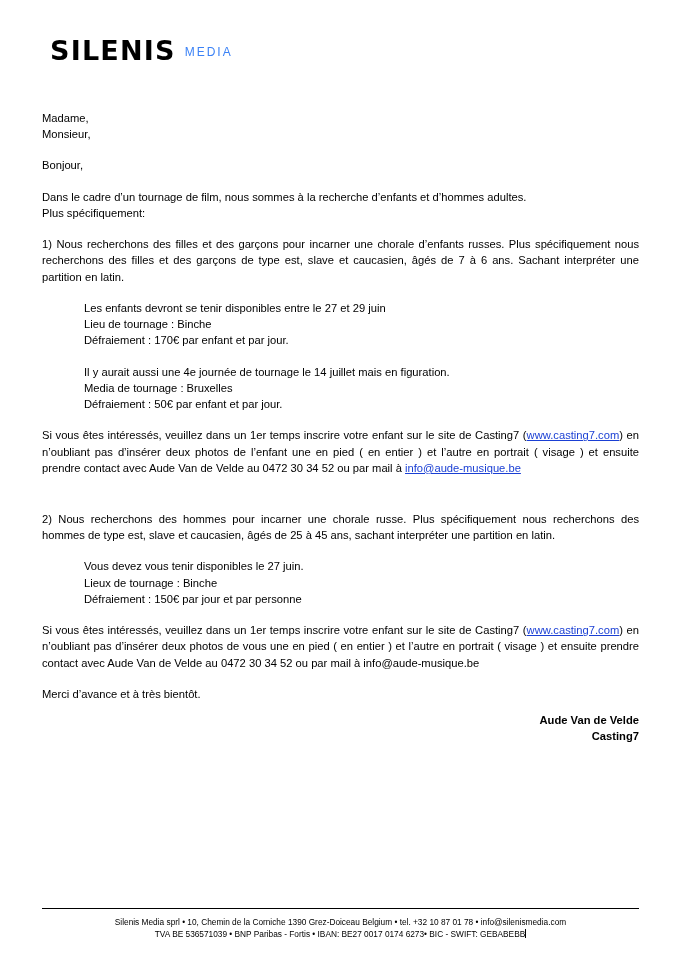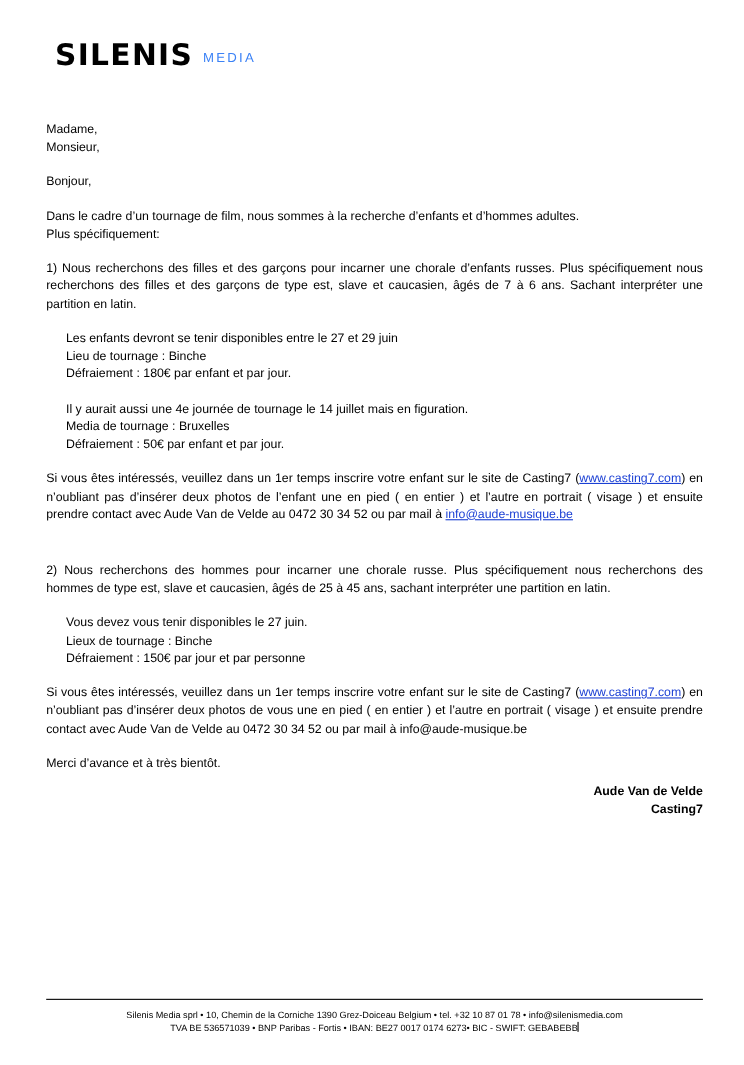--- a/index.html
+++ b/index.html
@@ -55,21 +55,21 @@
     margin: 0;
     padding: 0;
   }
   .para {
     margin: 0 0 0 0;
     text-align: justify;
   }
   .spacer-md { height: 15px; }
   .spacer-lg { height: 20px; }
   .indent-block {
-    margin-left: 18px;
+    margin-left: 42px;
   }
   .link {
     color: #1a3fd4;
     text-decoration: underline;
   }
   .sign {
     position: absolute;
     left: 42px;
     top: 712px;
     width: 597px;
@@ -129,21 +129,21 @@
 
     <div class="spacer-md"></div>
 
     <p class="para">1) Nous recherchons des filles et des garçons pour incarner une chorale d’enfants russes. Plus spécifiquement nous recherchons des filles et des garçons de type est, slave et caucasien, âgés de 7 à 6 ans. Sachant interpréter une partition en latin.</p>
 
     <div class="spacer-md"></div>
 
     <div class="indent-block">
       <p class="line">Les enfants devront se tenir disponibles entre le 27 et 29 juin</p>
       <p class="line">Lieu de tournage : Binche</p>
-      <p class="line">Défraiement : 180€ par enfant et par jour.</p>
+      <p class="line">Défraiement : 170€ par enfant et par jour.</p>
     </div>
 
     <div class="spacer-md"></div>
 
     <div class="indent-block">
       <p class="line">Il y aurait aussi une 4e journée de tournage le 14 juillet mais en figuration.</p>
       <p class="line">Media de tournage : Bruxelles</p>
       <p class="line">Défraiement : 50€ par enfant et par jour.</p>
     </div>
 

